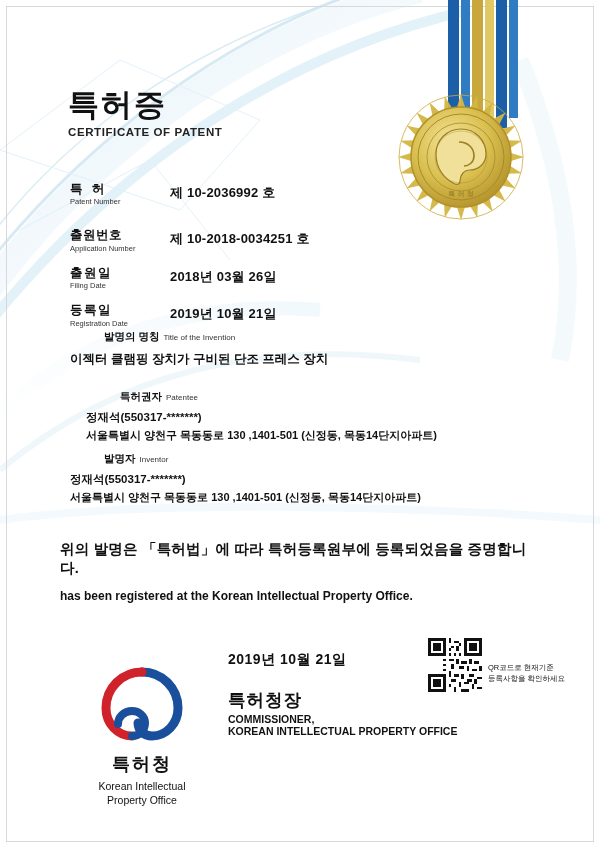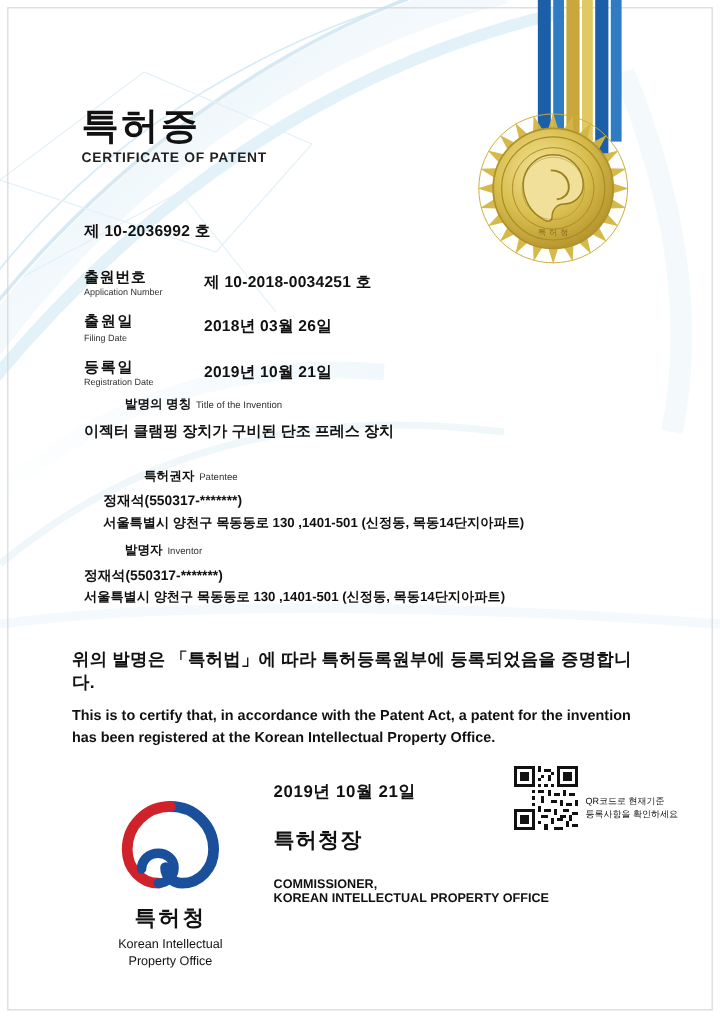--- a/index.html
+++ b/index.html
@@ -188,21 +188,21 @@
   .comm-ko {
     font-size: 17.5px;
     font-weight: bold;
     color: #111;
     letter-spacing: 1px;
   }
   .comm-en1 {
     font-size: 10.5px;
     font-weight: bold;
     color: #111;
-    margin-top: 19px;
+    margin-top: 1px;
   }
   .comm-en2 {
     font-size: 10.5px;
     font-weight: bold;
     color: #111;
   }
   .signature {
     position: absolute;
     left: 248px;
     top: 738px;
@@ -356,20 +356,24 @@
   </div>
 
   <div class="title-block">
     <div class="title-ko">특허증</div>
     <div class="title-en">CERTIFICATE OF PATENT</div>
   </div>
 
   <div class="fields">
 
     <div class="field-row">
+      <div class="field-label">
+        <div class="lbl-ko">특 허</div>
+        <div class="lbl-en">Patent Number</div>
+      </div>
       <div class="field-value">제 10-2036992 호</div>
     </div>
 
     <div class="field-row" style="margin-top:22px;">
       <div class="field-label">
         <div class="lbl-ko" style="letter-spacing:0.5px;">출원번호</div>
         <div class="lbl-en">Application Number</div>
       </div>
       <div class="field-value">제 10-2018-0034251 호</div>
     </div>
@@ -410,21 +414,20 @@
     <div class="sec-head">
       <span>발명자</span><span class="en">Inventor</span>
     </div>
     <div class="person-line">정재석(550317-*******)</div>
     <div class="addr-line">서울특별시 양천구 목동동로 130 ,1401-501 (신정동, 목동14단지아파트)</div>
   </div>
 
   <div class="certify">
     <div class="certify-ko">위의 발명은 「특허법」에 따라 특허등록원부에 등록되었음을 증명합니다.</div>
     <div class="certify-en">
-      <div>This is to certify that, in accordance with the Patent Act, a patent for the invention</div>
       <div>has been registered at the Korean Intellectual Property Office.</div>
     </div>
   </div>
 
   <div class="cert-date">2019년 10월 21일</div>
 
   <div class="commissioner">
     <div class="comm-ko">특허청장</div>
     <div class="comm-en1">COMMISSIONER,</div>
     <div class="comm-en2">KOREAN INTELLECTUAL PROPERTY OFFICE</div>

